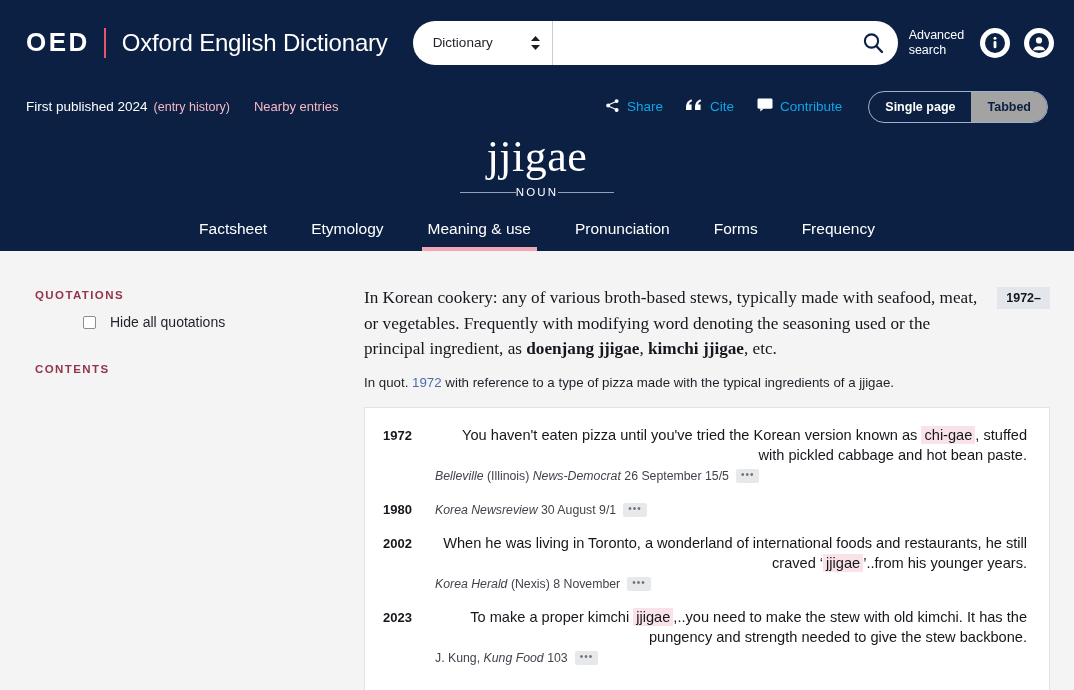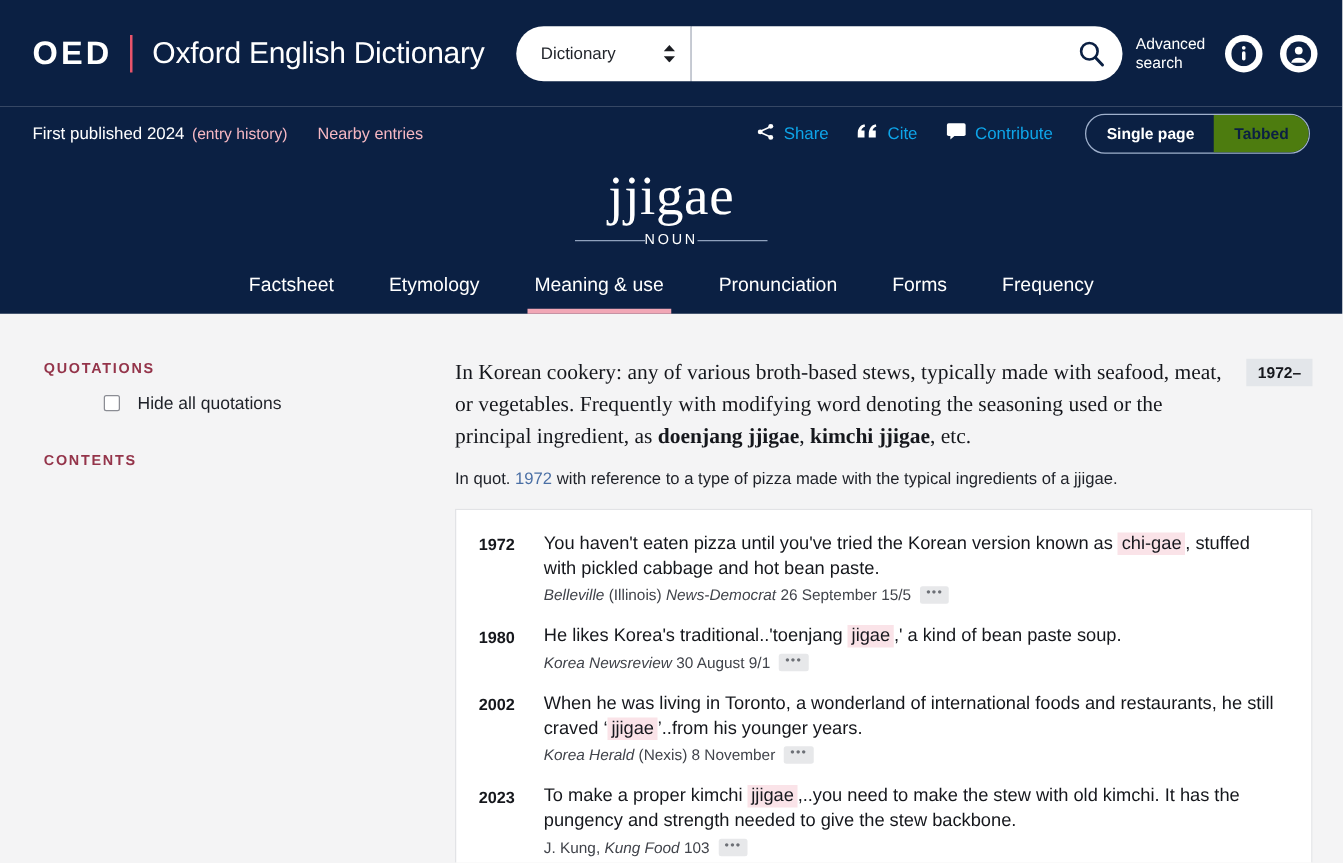--- a/index.html
+++ b/index.html
@@ -156,21 +156,21 @@
     margin-left: 3px;
   }
   .pillopt {
     font-size: 12.5px;
     font-weight: bold;
     padding: 0 16px;
     display: flex; align-items: center;
     cursor: pointer;
   }
   .pillopt.off { color: #ffffff; background: transparent; }
-  .pillopt.on  { color: #0b2043; background: #4d7c0f; }
+  .pillopt.on  { color: #0b2043; background: #a3a3a3; }
 
   .headword-area {
     text-align: center;
     padding-top: 6px;
   }
   .headword {
     font-family: "Liberation Serif", serif;
     color: #ffffff;
     font-size: 44px;
     line-height: 1.05;
@@ -301,21 +301,21 @@
     margin-bottom: 17px;
   }
   .q-year {
     flex: 0 0 52px;
     font-size: 13px;
     font-weight: bold;
     color: #15171c;
     padding-top: 2px;
     cursor: pointer;
   }
-  .q-body { flex: 1; }
+  .q-body { flex: 1; text-align: right; }
   .q-text {
     font-size: 14.6px;
     line-height: 1.37;
     color: #15171c;
   }
   .q-text .hl {
     background: #fae3e8;
     padding: 1px 3px;
   }
   .q-src {
@@ -493,21 +493,20 @@
           <div class="q-src">
             <span><i>Belleville</i><span> (Illinois) </span><i>News-Democrat</i><span> 26 September 15/5</span></span>
             <span class="dots">•••</span>
           </div>
         </div>
       </div>
 
       <div class="quote">
         <div class="q-year">1980</div>
         <div class="q-body">
-          <div class="q-text"><span>He likes Korea's traditional..'toenjang </span><span class="hl">jigae</span><span>,' a kind of bean paste soup.</span></div>
           <div class="q-src">
             <span><i>Korea Newsreview</i><span> 30 August 9/1</span><i></i><span></span></span>
             <span class="dots">•••</span>
           </div>
         </div>
       </div>
 
       <div class="quote">
         <div class="q-year">2002</div>
         <div class="q-body">

